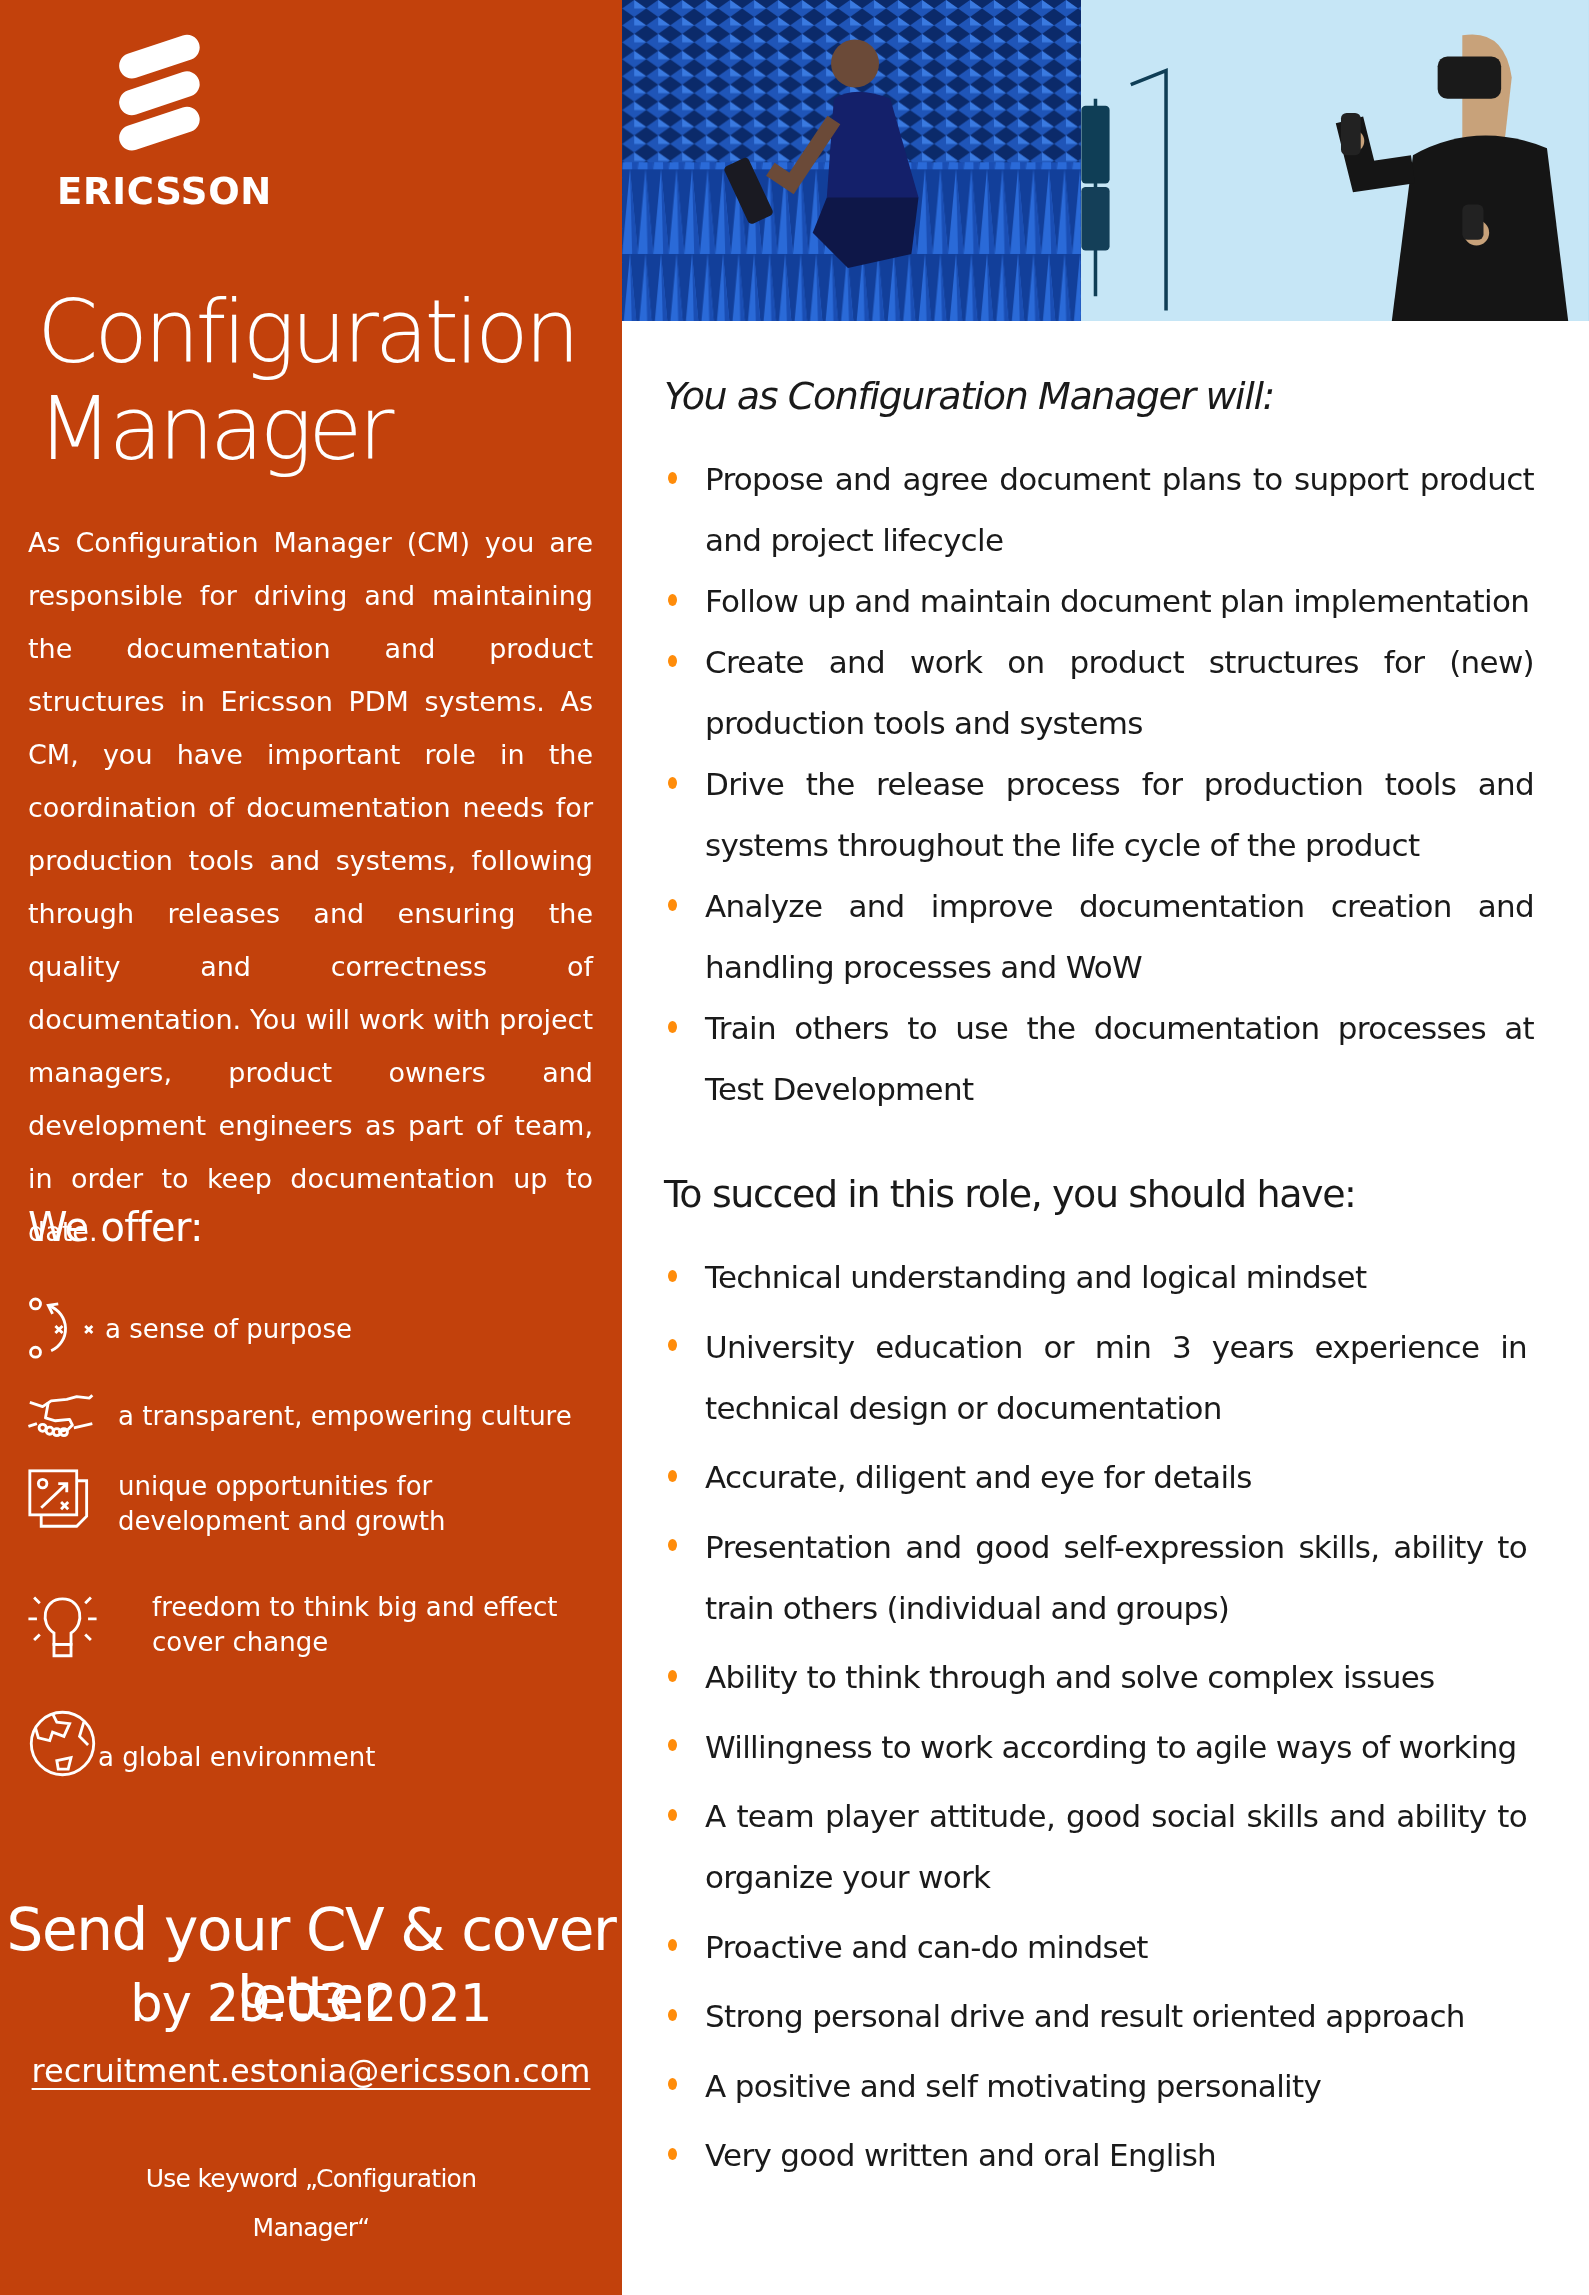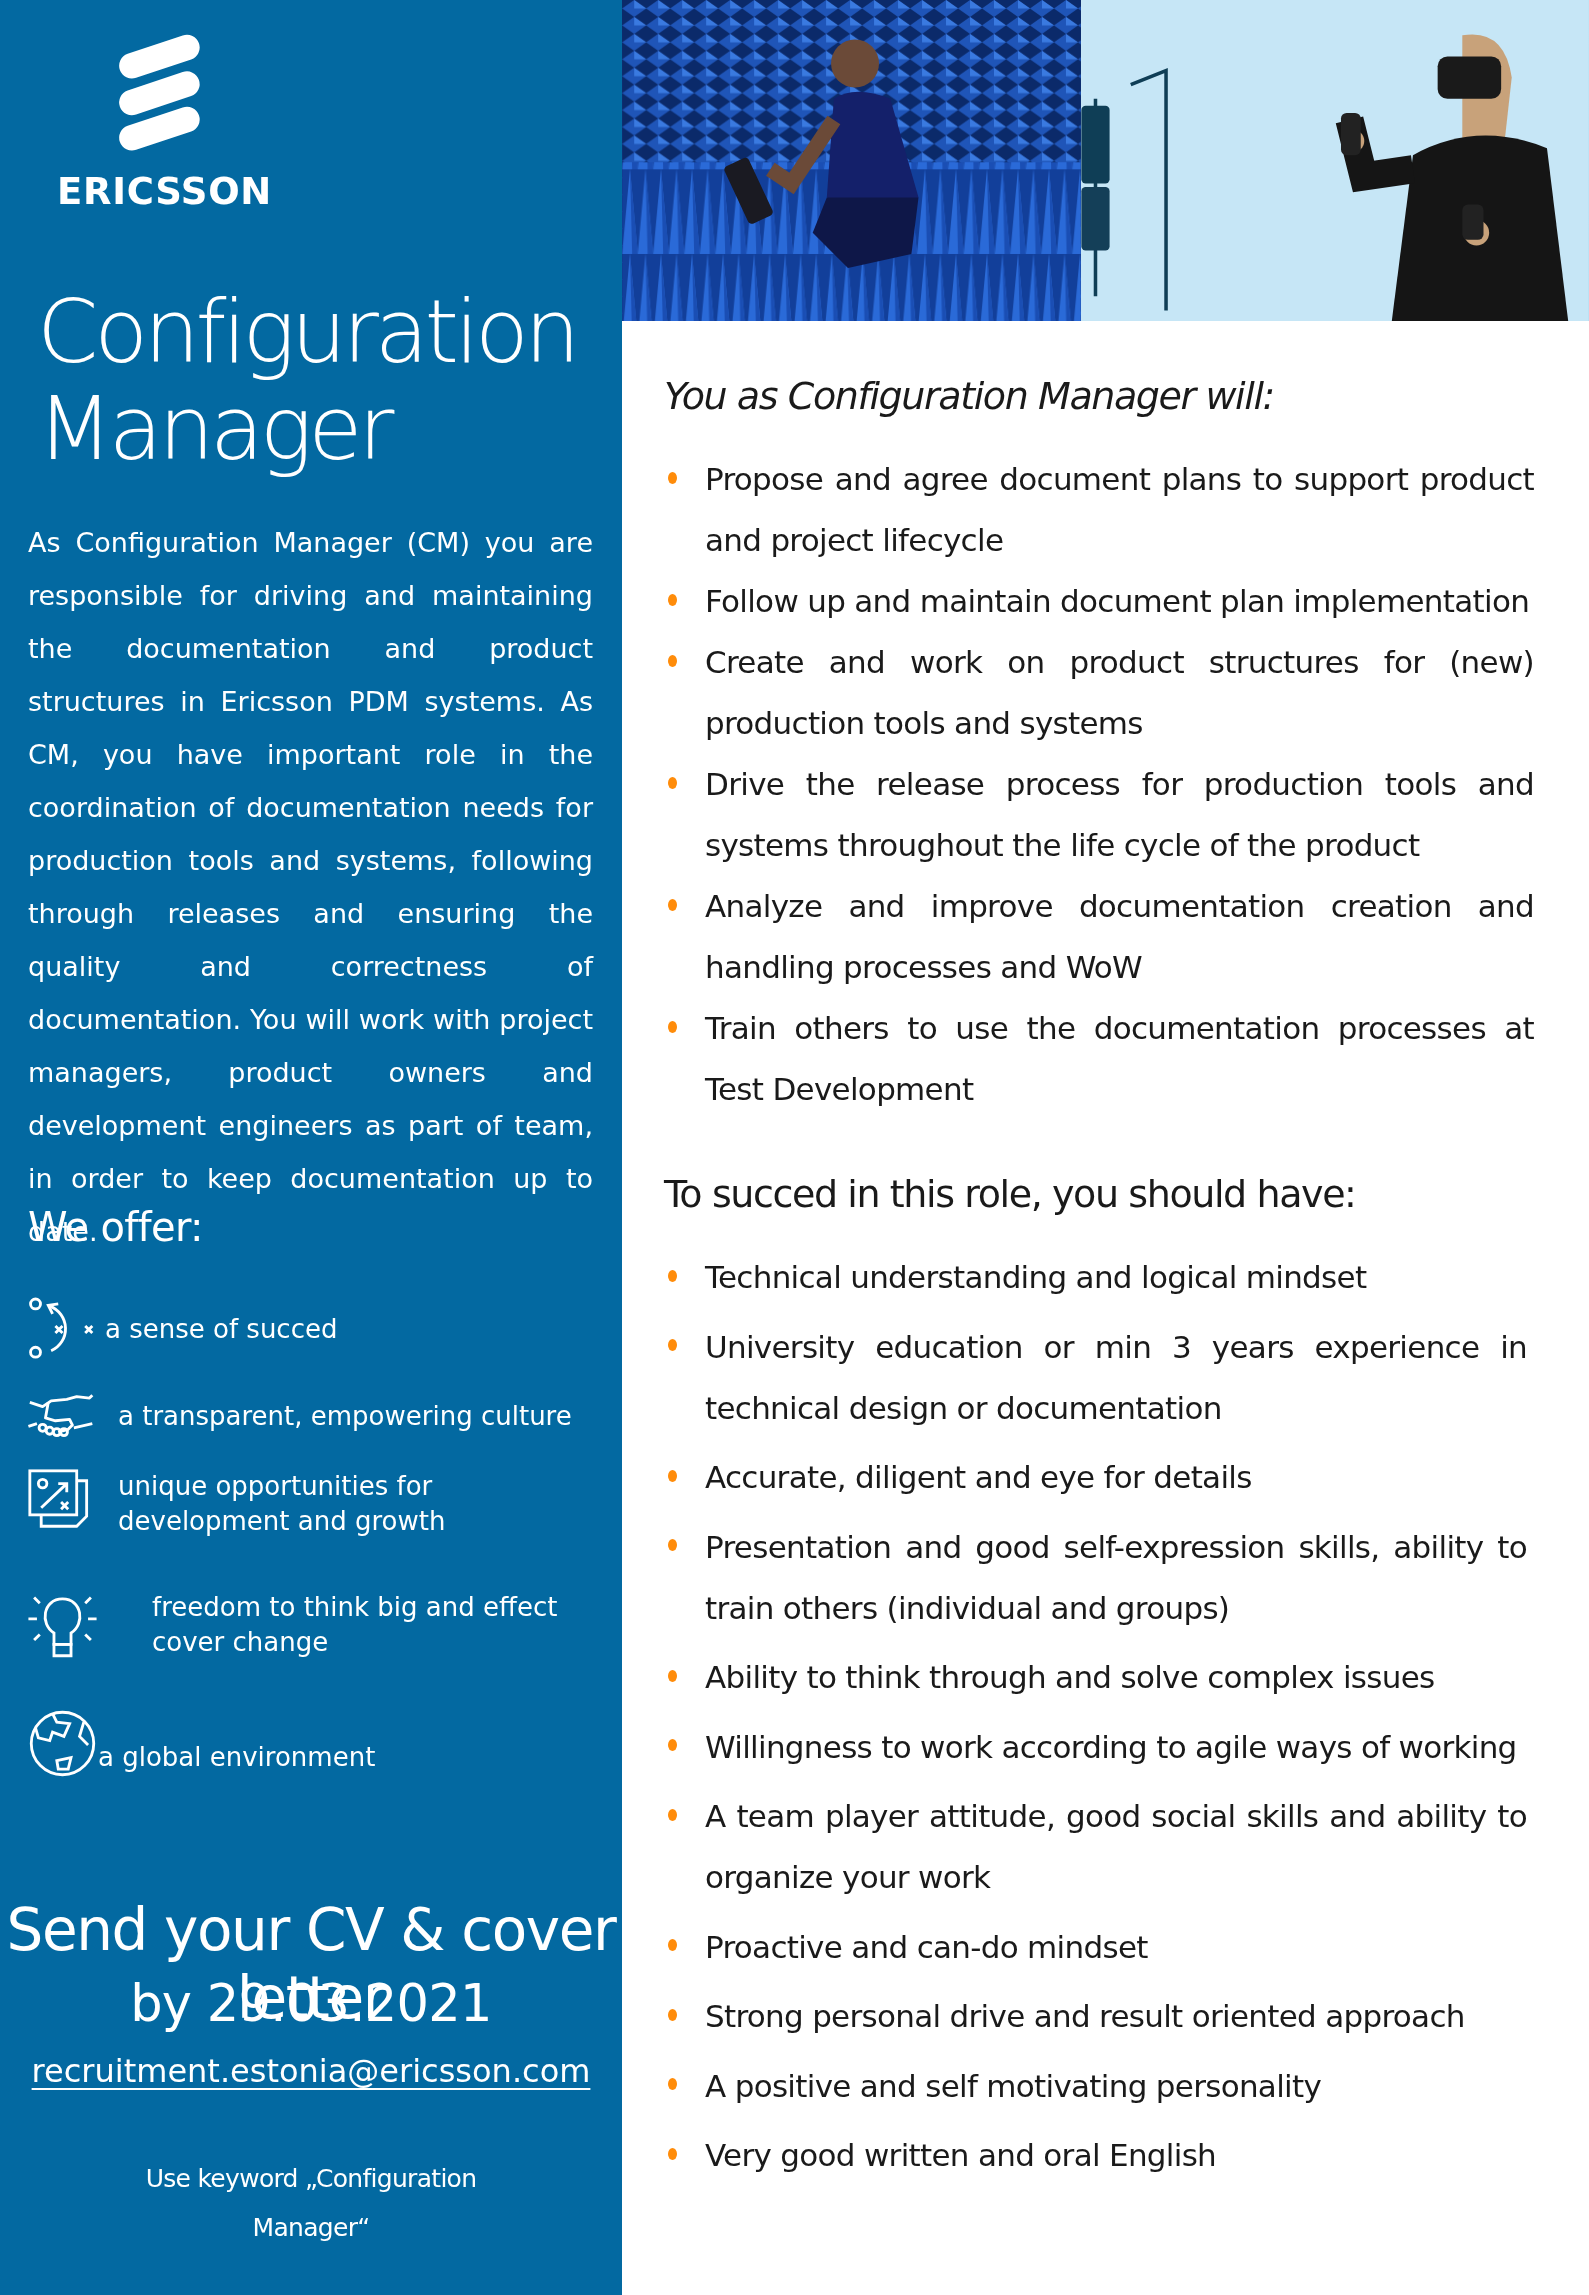--- a/index.html
+++ b/index.html
@@ -1,17 +1,17 @@
 <!DOCTYPE html>
 <html style="font-size:11.3px"><head>
 <meta charset="utf-8">
 <style>
   html, body { margin:0; padding:0; }
   body { width:1589px; height:2295px; position:relative; overflow:hidden; background:#ffffff; font-family:"DejaVu Sans", sans-serif; }
-  .left { position:absolute; left:0; top:0; width:622px; height:2295px; background:#0369a1; color:#ffffff; }
+  .left { position:absolute; left:0; top:0; width:622px; height:2295px; background:#c2410c; color:#ffffff; }
   .logo { position:absolute; left:57px; top:34px; width:205px; height:184px; }
   .logo svg { position:absolute; left:55px; top:0; }
   .logo-word { position:absolute; left:0; top:136px; width:205px; text-align:left; font-family:"DejaVu Sans", sans-serif; font-weight:bold; font-size:37px; letter-spacing:0.7px; color:#fff; }
   .title { position:absolute; left:37px; top:283px; font-family:"DejaVu Sans", sans-serif; font-weight:200; font-size:88px; line-height:97px; letter-spacing:-4.2px; color:#fff; margin:0; font-stretch:condensed; }
   .intro { position:absolute; left:28px; top:516px; width:565px; font-size:27px; line-height:53px; text-align:justify; font-weight:normal; color:#fff; margin:0; }
   .offer-title { position:absolute; left:28px; top:1204px; font-size:40px; color:#fff; margin:0; font-weight:normal; letter-spacing:-0.7px; }
   .offer-item { position:absolute; left:27px; width:579px; display:flex; align-items:center; }
   .offer-icon { width:71px; height:71px; flex:0 0 71px; }
   .offer-text { font-size:26px; line-height:35px; color:#fff; margin-left:20px; }
   .cta { position:absolute; left:0; width:622px; text-align:center; color:#fff; }
@@ -57,21 +57,21 @@
 
   <div class="offer-item" style="top:1294px;">
     <svg class="offer-icon" viewBox="0 0 100 100" fill="none" stroke="#fff" stroke-width="4">
       <circle cx="12" cy="14" r="7"></circle>
       <circle cx="12" cy="82" r="7"></circle>
       <path d="M36 28 L30 16 L44 14"></path>
       <path d="M32 17 A34 34 0 0 1 34 80"></path>
       <path d="M40 45 L50 55 M50 45 L40 55"></path>
       <path d="M82 45 L92 55 M92 45 L82 55"></path>
     </svg>
-    <span class="offer-text" style="margin-left:7px;">a sense of succed</span>
+    <span class="offer-text" style="margin-left:7px;">a sense of purpose</span>
   </div>
 
   <div class="offer-item" style="top:1381px;">
     <svg class="offer-icon" viewBox="0 0 100 100" fill="none" stroke="#fff" stroke-width="4" stroke-linejoin="round">
       <path d="M4 30 L22 36 L34 28 L56 26 L70 22 L88 24 L92 20"></path>
       <path d="M30 30 L26 52 L40 56 L60 54 L64 62 L58 68 L44 72"></path>
       <path d="M2 64 L14 60 M92 60 L66 66"></path>
       <circle cx="22" cy="66" r="5"></circle>
         <circle cx="32" cy="70" r="5"></circle>
         <circle cx="42" cy="72" r="5"></circle>

